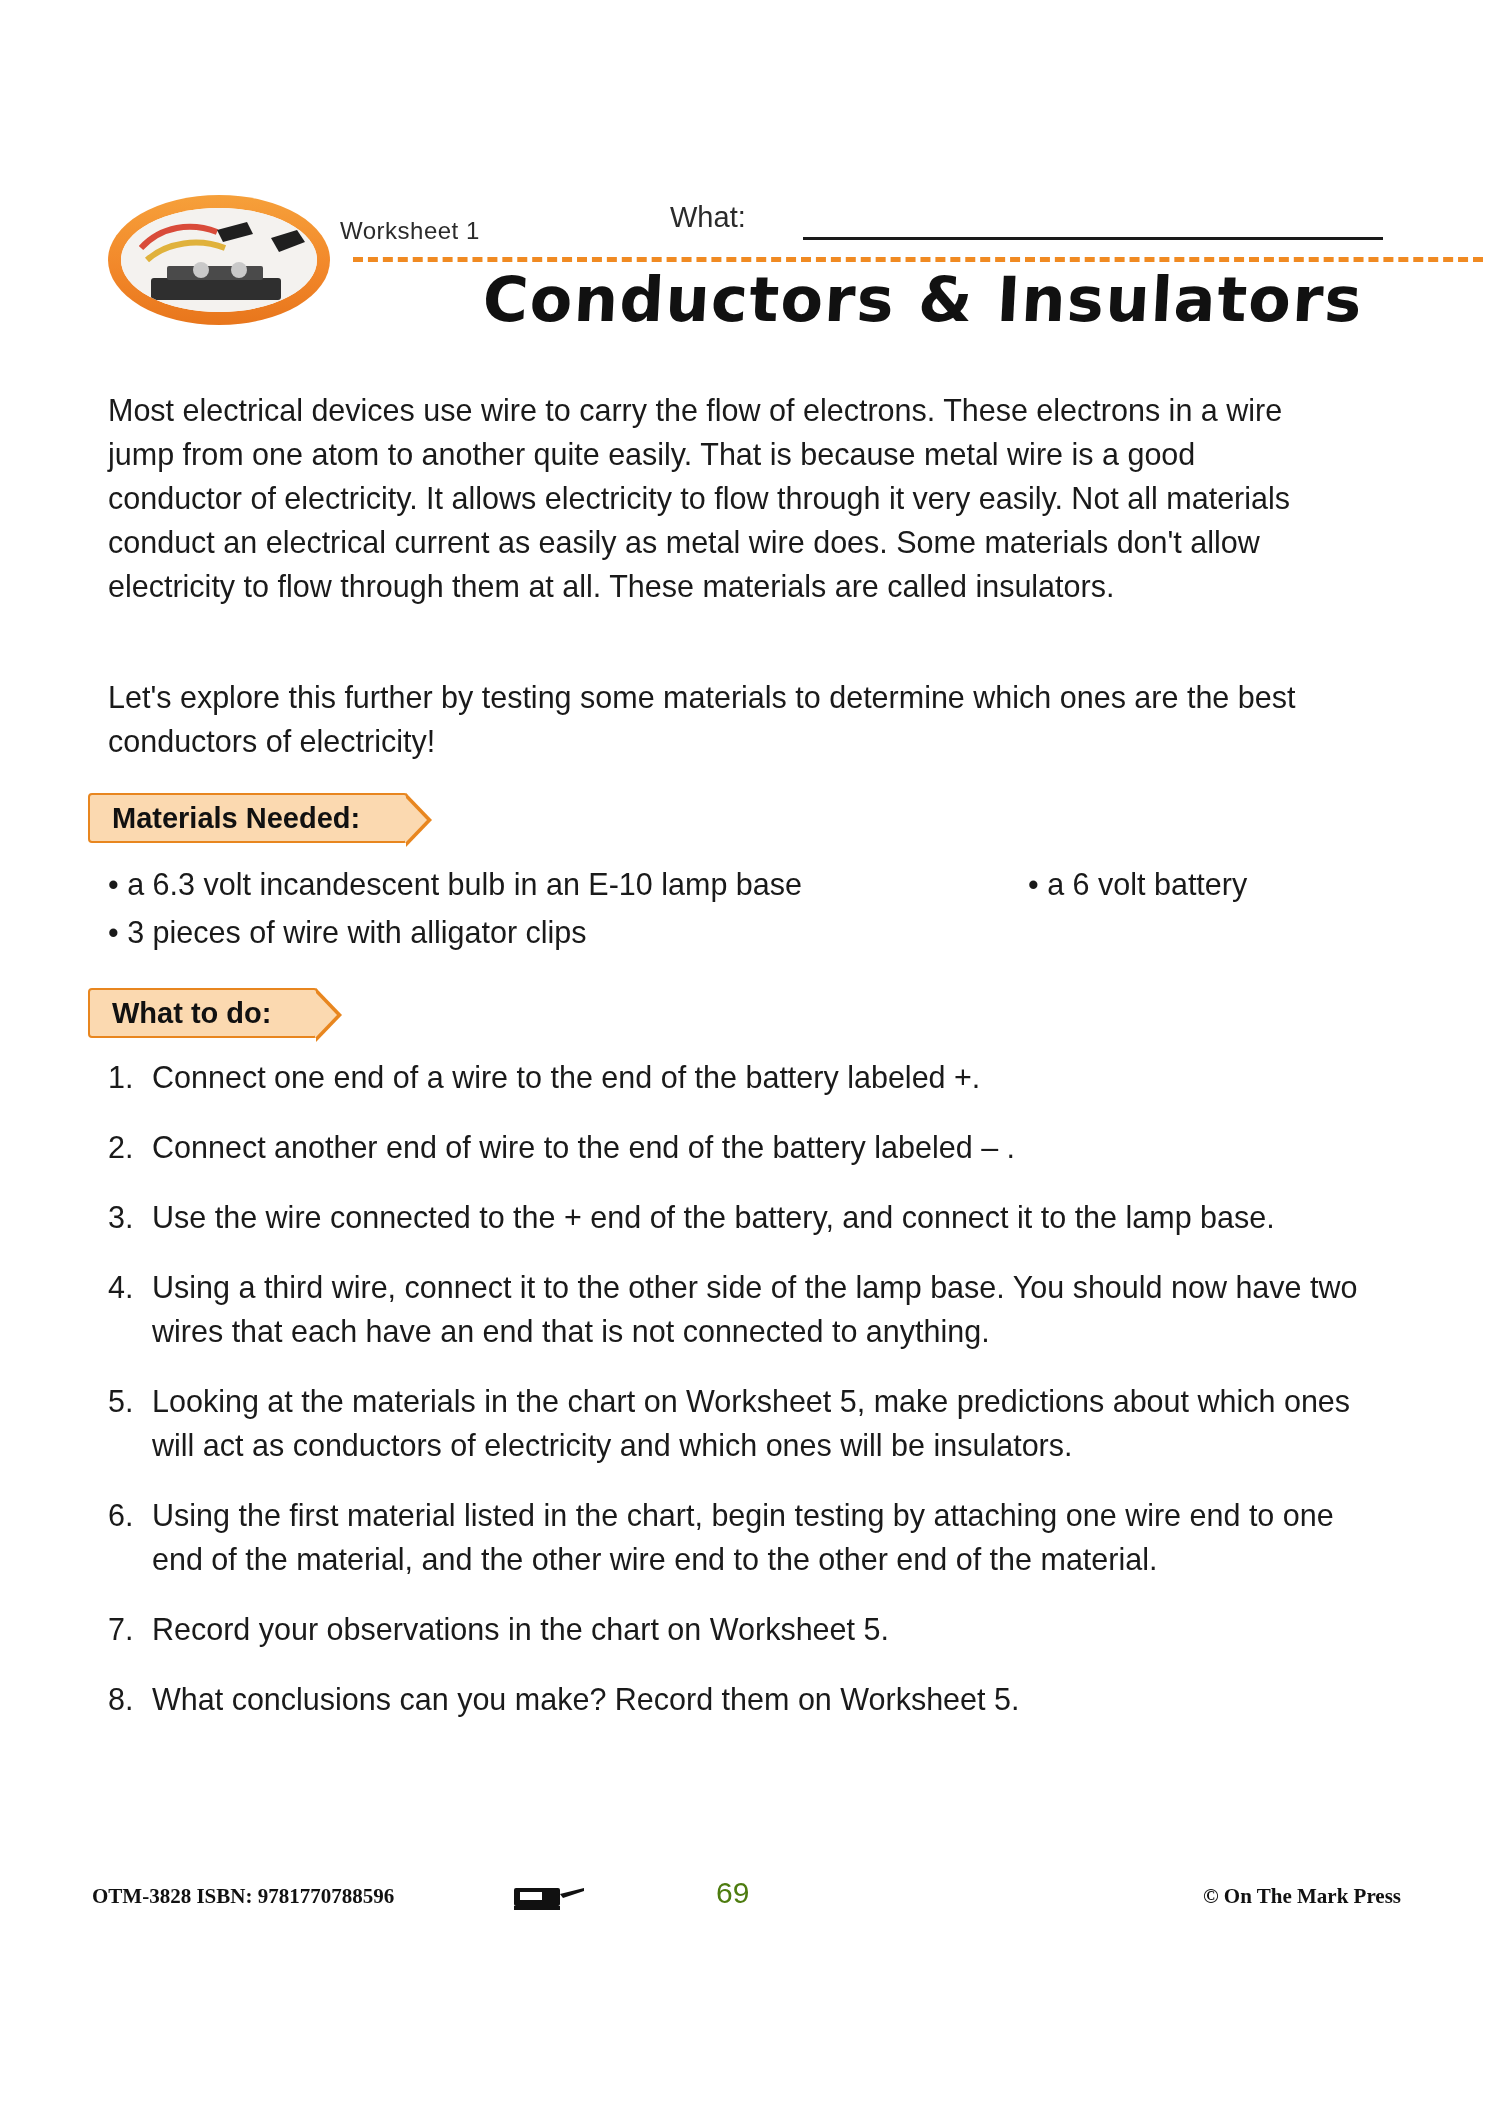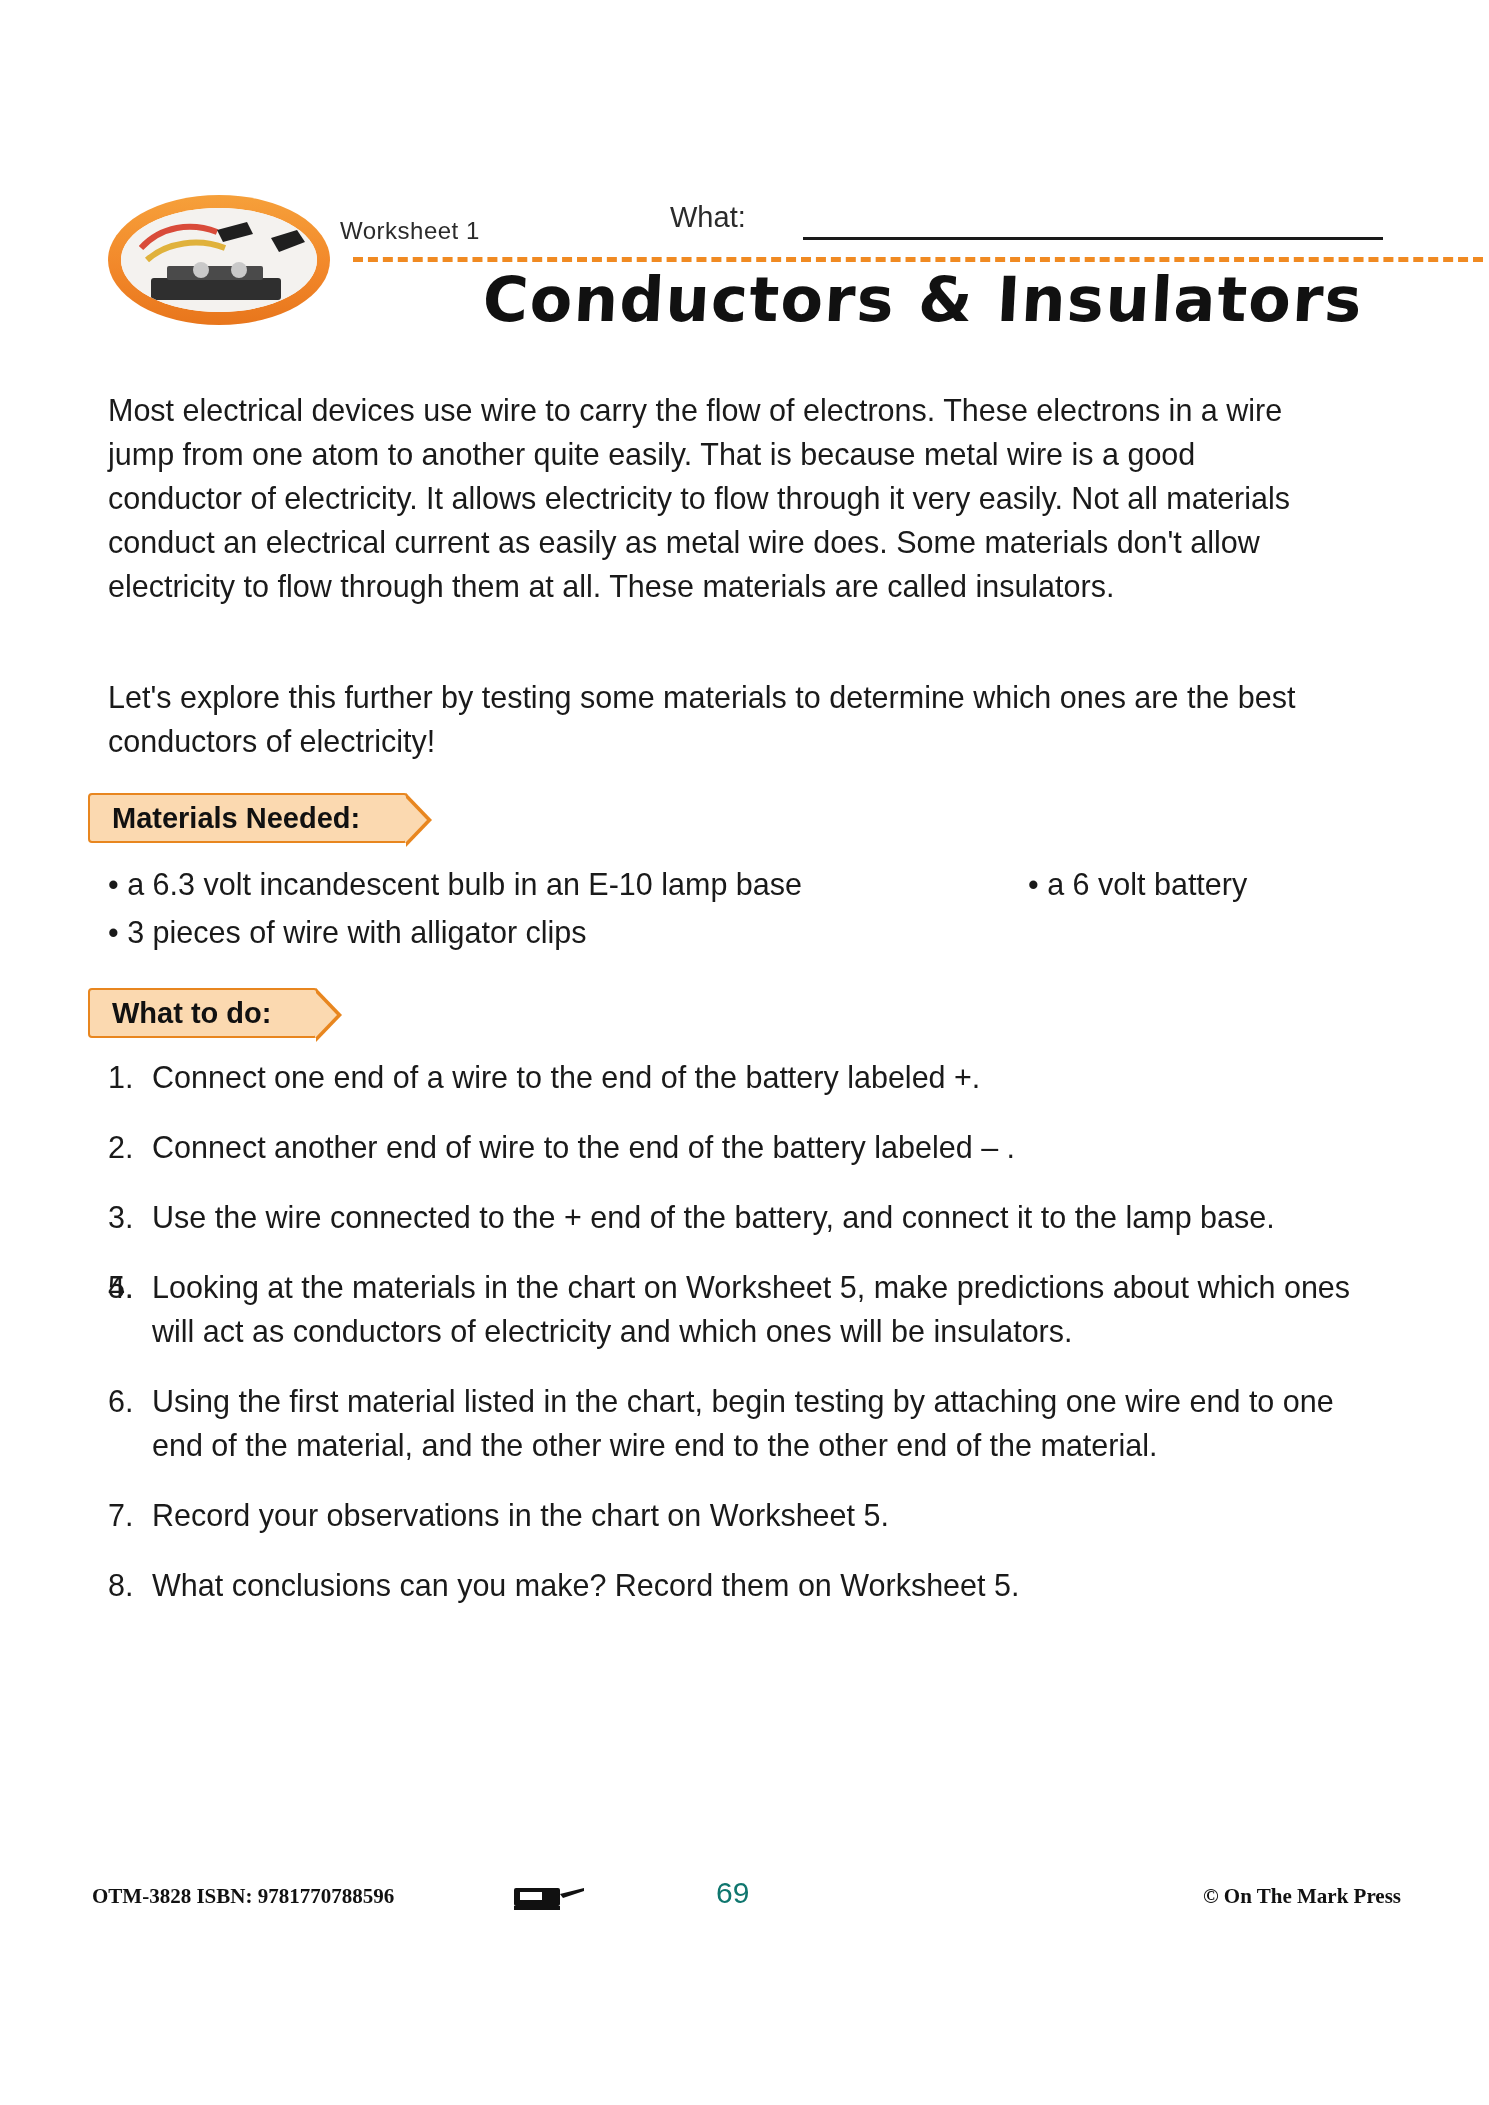--- a/index.html
+++ b/index.html
@@ -207,21 +207,21 @@
     font-family: "Liberation Serif", serif;
     font-weight: bold;
     font-size: 21px;
     color: #111;
   }
   .footer-page {
     position: absolute;
     left: 716px;
     top: 1876px;
     font-size: 30px;
-    color: #0f766e;
+    color: #4d7c0f;
   }
   .footer-right {
     position: absolute;
     right: 88px;
     top: 1884px;
     font-family: "Liberation Serif", serif;
     font-weight: bold;
     font-size: 21px;
     color: #111;
   }
@@ -292,20 +292,21 @@
     <div class="step">
       <span class="num">2.</span>
       <span>Connect another end of wire to the end of the battery labeled – .</span>
     </div>
     <div class="step">
       <span class="num">3.</span>
       <span>Use the wire connected to the + end of the battery, and connect it to the lamp base.</span>
     </div>
     <div class="step">
       <span class="num">4.</span>
+      <span>Using a third wire, connect it to the other side of the lamp base. You should now have two wires that each have an end that is not connected to anything.</span>
     </div>
     <div class="step">
       <span class="num">5.</span>
       <span>Looking at the materials in the chart on Worksheet 5, make predictions about which ones will act as conductors of electricity and which ones will be insulators.</span>
     </div>
     <div class="step">
       <span class="num">6.</span>
       <span>Using the first material listed in the chart, begin testing by attaching one wire end to one end of the material, and the other wire end to the other end of the material.</span>
     </div>
     <div class="step">

